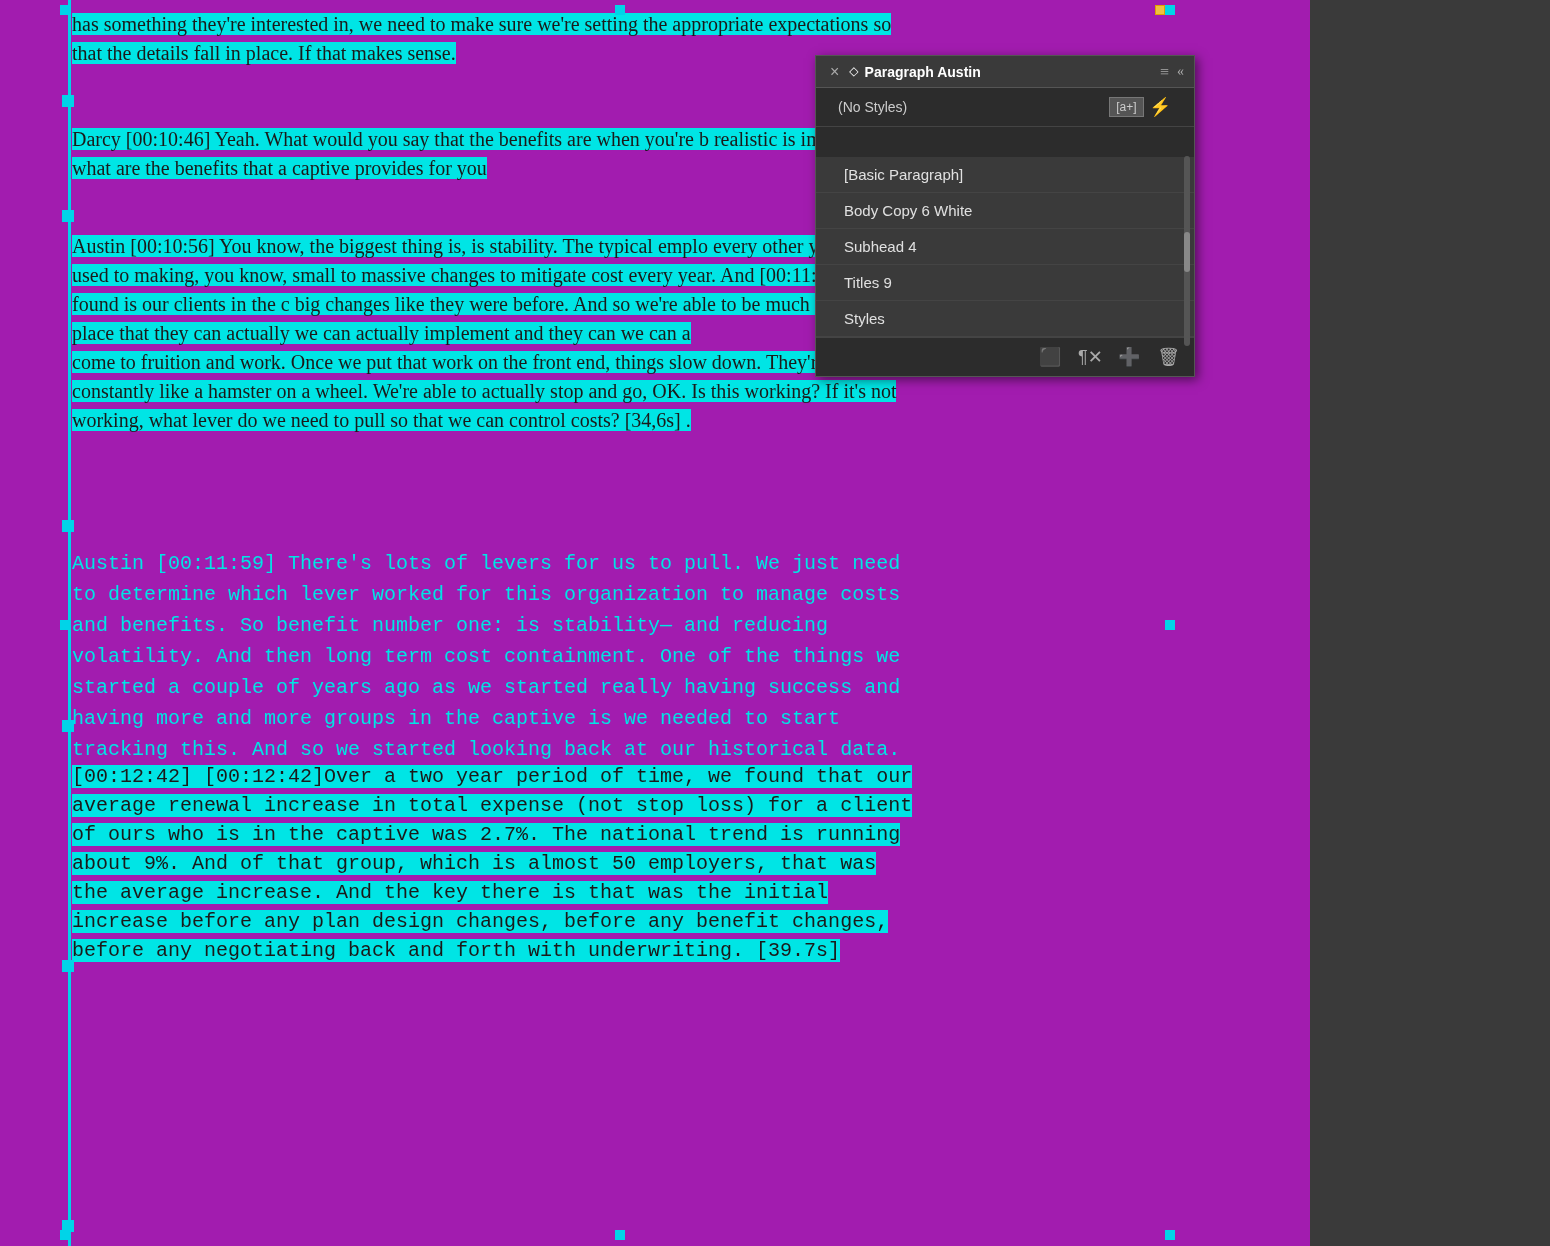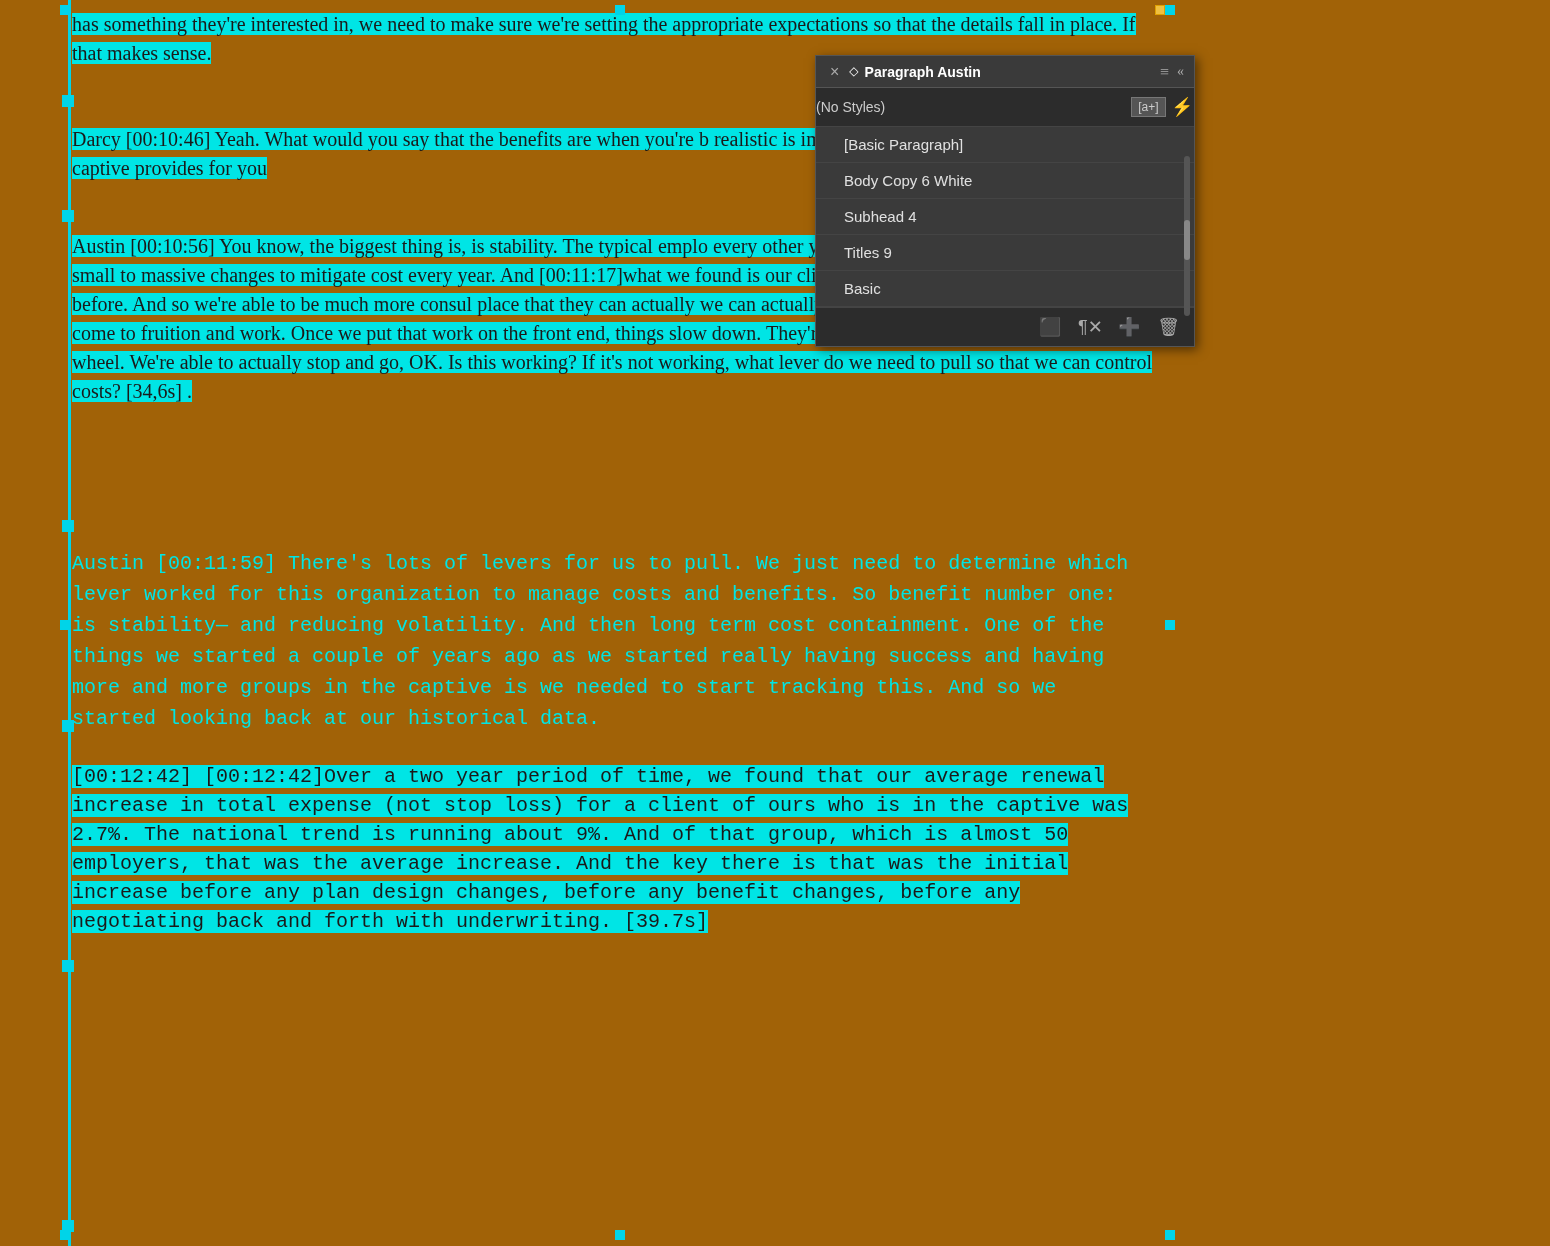--- a/index.html
+++ b/index.html
@@ -10,23 +10,23 @@
       font-family: 'Georgia', serif;
       overflow: hidden;
       position: relative;
     }
 
     
     .main-canvas {
       position: absolute;
       top: 0;
       left: 0;
-      width: 1550px;
+      width: 1310px;
       height: 1246px;
-      background: #a16207;
+      background: #a21caf;
     }
 
     
     .handle {
       position: absolute;
       width: 10px;
       height: 10px;
       background: #00d4e8;
       border: 1px solid #00d4e8;
       z-index: 10;
@@ -165,21 +165,21 @@
     .diamond-icon {
       color: #ffffff;
       font-size: 12px;
     }
 
     
     .no-styles-row {
       display: flex;
       align-items: center;
       justify-content: space-between;
-      padding: 8px 0;
+      padding: 8px 22px;
       background: #2c2c2c;
       border-bottom: 1px solid #444;
     }
 
     .no-styles-label {
       color: #cccccc;
       font-family: Arial, sans-serif;
       font-size: 14px;
     }
 
@@ -203,20 +203,21 @@
       background: none;
       border: none;
       color: #f0c040;
       font-size: 18px;
       cursor: pointer;
     }
 
     
     .styles-list {
       background: #3a3a3a;
+      margin-top: 30px;
     }
 
     .style-item {
       padding: 9px 16px 9px 28px;
       color: #e0e0e0;
       font-family: Arial, sans-serif;
       font-size: 15px;
       cursor: pointer;
       border-bottom: 1px solid #444;
     }
@@ -324,21 +325,21 @@
         <button class="btn-add-style">[a+]</button>
         <button class="btn-lightning">⚡</button>
       </div>
     </div>
 
     <div class="styles-list">
       <div class="style-item">[Basic Paragraph]</div>
       <div class="style-item">Body Copy 6 White</div>
       <div class="style-item">Subhead 4</div>
       <div class="style-item">Titles 9</div>
-      <div class="style-item">Basic</div>
+      <div class="style-item">Styles</div>
     </div>
 
     <div class="scroll-indicator">
       <div class="scroll-thumb"></div>
     </div>
 
     <div class="panel-toolbar">
       <button class="toolbar-btn">⬛</button>
       <button class="toolbar-btn">¶✕</button>
       <button class="toolbar-btn">➕</button>

